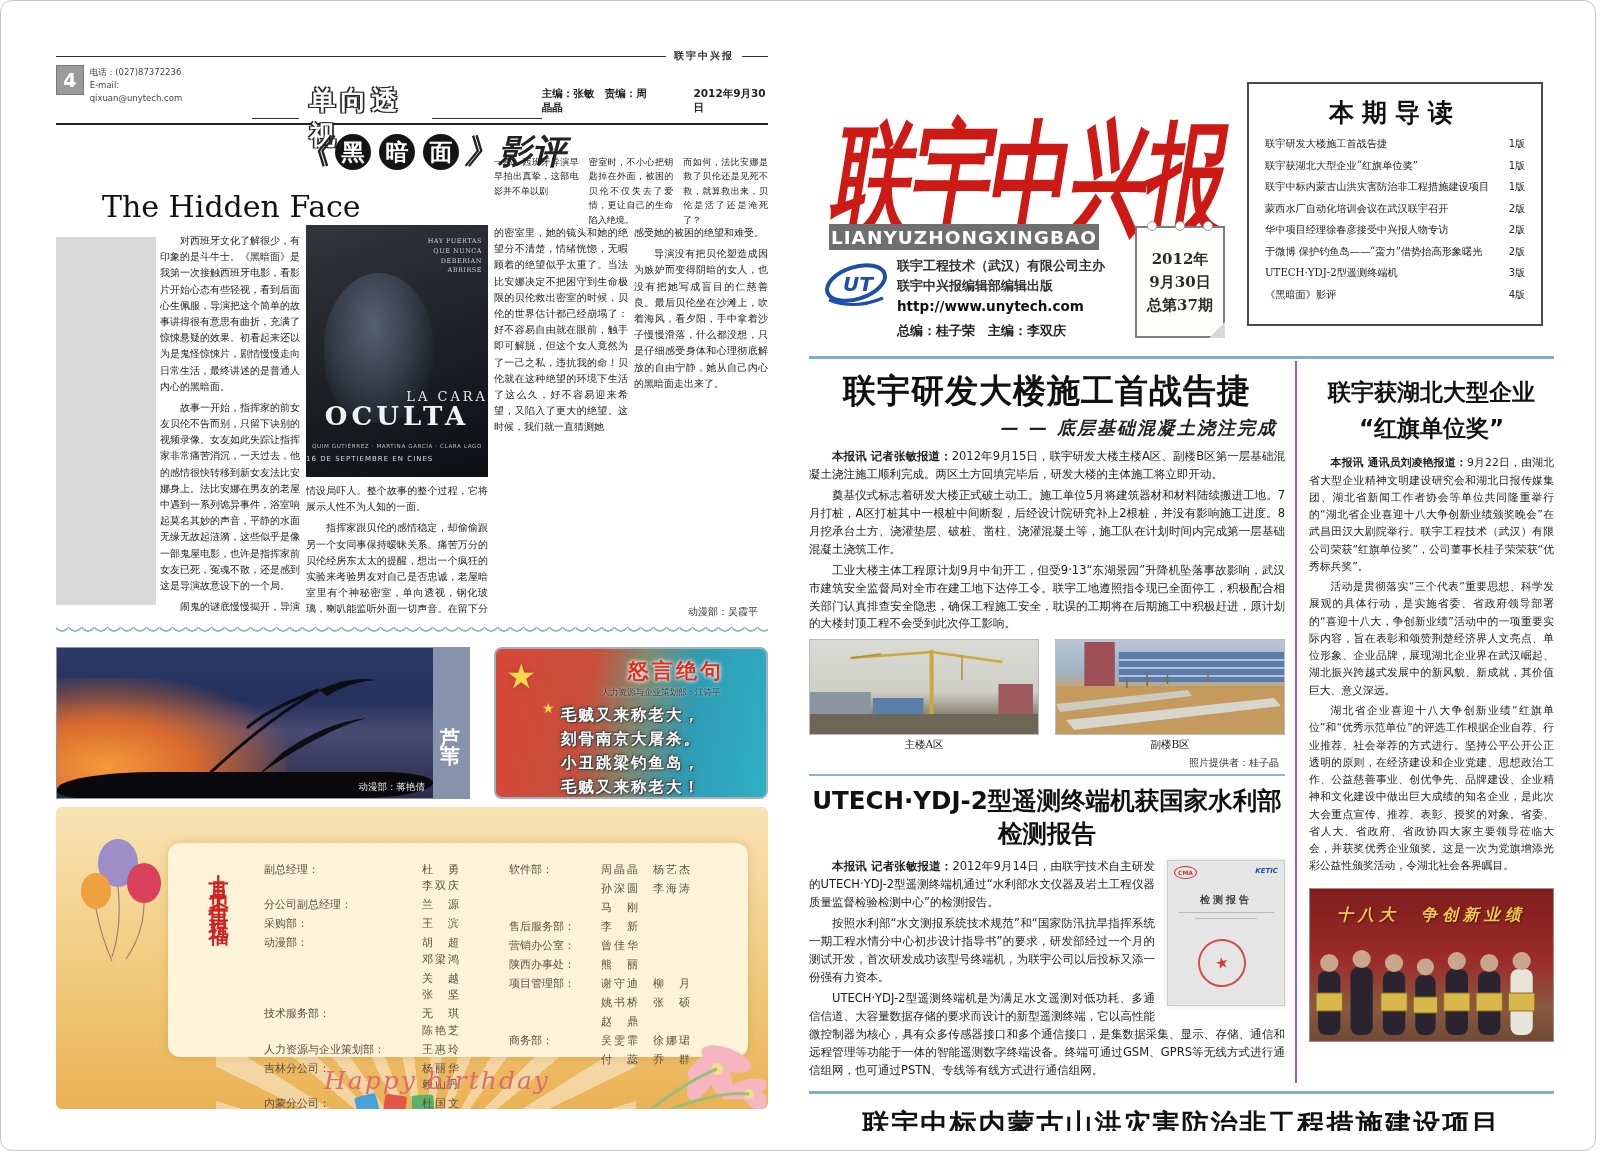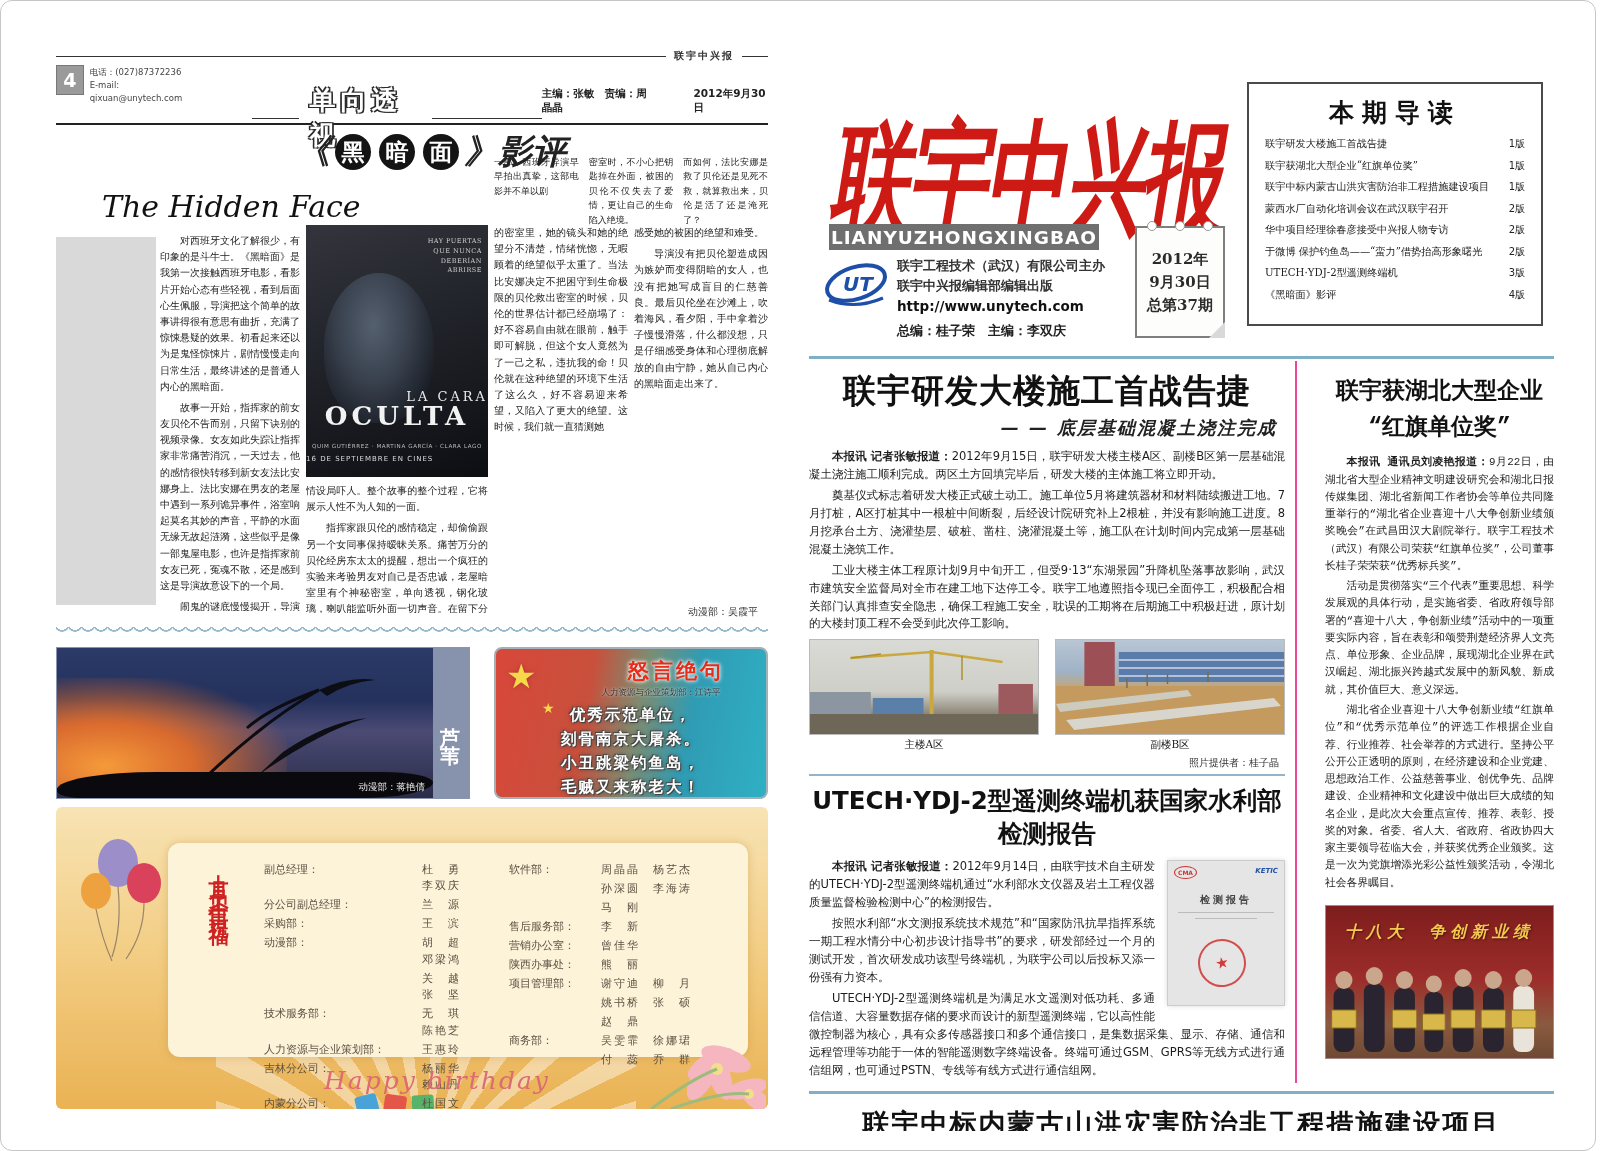--- a/index.html
+++ b/index.html
@@ -26,21 +26,21 @@
   
   .review{position:relative;height:492px;margin-top:4px;}
   .rv-title{position:absolute;top:0;left:150px;width:450px;text-align:center;display:flex;
     align-items:center;justify-content:center;gap:2px;}
   .rv-title .brk{font-size:34px;font-weight:bold;font-family:"DejaVu Serif","Liberation Serif",serif;font-style:italic;}
   .circ{display:inline-flex;width:36px;height:36px;border-radius:50%;background:#141414;color:#fff;
     align-items:center;justify-content:center;font-size:23px;font-weight:bold;margin:0 3px;}
   .rv-intro{position:absolute;top:26px;left:438px;width:274px;display:flex;gap:10px;}
   .rv-intro div{flex:1;font-size:9px;line-height:1.6;text-align:justify;color:#222;}
   .rv-english{position:absolute;left:46px;top:60px;font-family:"DejaVu Serif","Liberation Serif",serif;
-    font-style:italic;font-size:30px;color:#111;}
+    font-size:30px;color:#111;}
   .rv-gray{position:absolute;left:0;top:108px;width:100px;height:368px;background:#d9d9d9;}
   .rv-col{position:absolute;font-size:10px;line-height:1.62;overflow:hidden;}
   .rv-col p{margin:0 0 5px;text-indent:2em;text-align:justify;}
   .rv-col p.noind{text-indent:0;}
   .rv-c1{left:104px;top:104px;width:140px;height:378px;}
   .rv-mid{left:250px;top:96px;width:182px;height:388px;}
   .rv-c3{left:438px;top:96px;width:134px;height:388px;}
   .rv-c4{left:578px;top:96px;width:134px;height:360px;}
   .rv-author{position:absolute;right:10px;bottom:2px;font-size:10px;color:#333;}
   
@@ -126,21 +126,21 @@
   .mh-date div.d{font-size:15px;font-weight:bold;color:#2b2b2b;font-family:"DejaVu Serif",serif;}
   .digest{position:absolute;left:438px;top:26px;width:296px;height:244px;border:2px solid #4a4a4a;background:#fff;
     padding:10px 16px;box-sizing:border-box;}
   .digest h3{margin:2px 0 8px;text-align:center;font-size:25px;letter-spacing:8px;color:#111;}
   .dg-row{display:flex;justify-content:space-between;align-items:baseline;margin:7.5px 0;}
   .dg-row .t{font-size:10.2px;color:#222;font-family:"DejaVu Serif",serif;}
   .dg-row .p{font-size:10px;color:#222;flex:none;margin-left:8px;}
   .rp-hr{border-top:3px solid #7fb0c6;margin:4px 0 2px;}
   .rp-cols{display:flex;}
   .rp-main{width:486px;padding-right:10px;box-sizing:border-box;}
-  .rp-side{flex:1;border-left:2px solid #ec4899;padding-left:28px;box-sizing:border-box;font-family:Liberation Mono, monospace;}
+  .rp-side{flex:1;border-left:2px solid #8b5cf6;padding-left:12px;box-sizing:border-box;}
   .a1-head{margin:8px 0 0;text-align:center;font-size:33px;font-weight:bold;letter-spacing:1px;color:#111;}
   .a1-sub{text-align:right;font-size:18px;font-style:italic;font-family:"DejaVu Serif",serif;font-weight:bold;
     color:#222;margin:2px 8px 8px 0;letter-spacing:2px;}
   .body-p{font-size:11.5px;line-height:1.56;text-indent:2em;text-align:justify;margin:0 0 3px;color:#1d1d1d;}
   .lead{font-weight:bold;}
   .ph-row{display:flex;gap:16px;margin-top:6px;}
   .figure{flex:1;}
   .ph{height:94px;position:relative;overflow:hidden;border:1px solid #bbb;}
   .ph-cap{text-align:center;font-size:10.5px;margin-top:3px;color:#222;font-family:"DejaVu Serif",serif;}
   .ph-a{background:linear-gradient(180deg,#dadad6 0%,#cfcfc8 55%,#8f887a 78%,#6e6757 100%);}
@@ -259,21 +259,21 @@
         </div>
         <div class="reedbar">
           <span>芦苇</span>
         </div>
       </div>
       <div class="poembox">
         <div class="star">★</div>
         <div class="star2">★</div>
         <div class="poem-title">怒言绝句</div>
         <div class="poem-by">人力资源与企业策划部：江诗平</div>
-        <div class="poem-line">优秀示范单位，</div>
+        <div class="poem-line">毛贼又来称老大，</div>
         <div class="poem-line">刻骨南京大屠杀。</div>
         <div class="poem-line">小丑跳梁钓鱼岛，</div>
         <div class="poem-line">毛贼又来称老大！</div>
       </div>
     </div>
 
     <div class="bday">
       <div class="bd-rays"></div>
       <div class="bd-panel"></div>
       <svg class="bd-balloons" width="96" height="140" viewBox="0 0 96 140">

